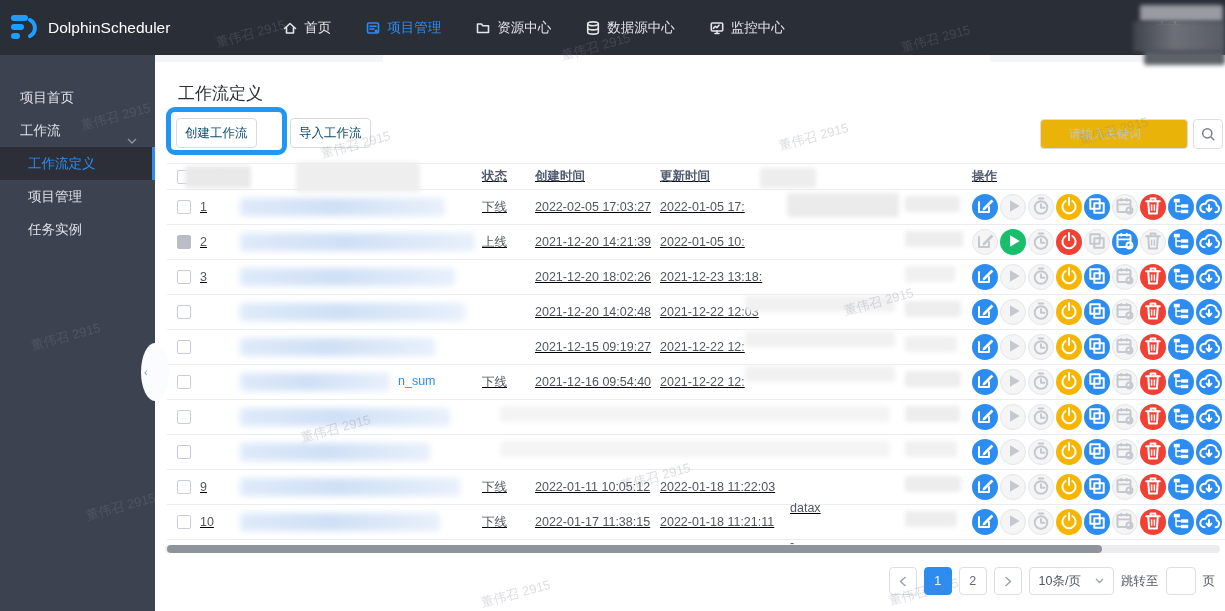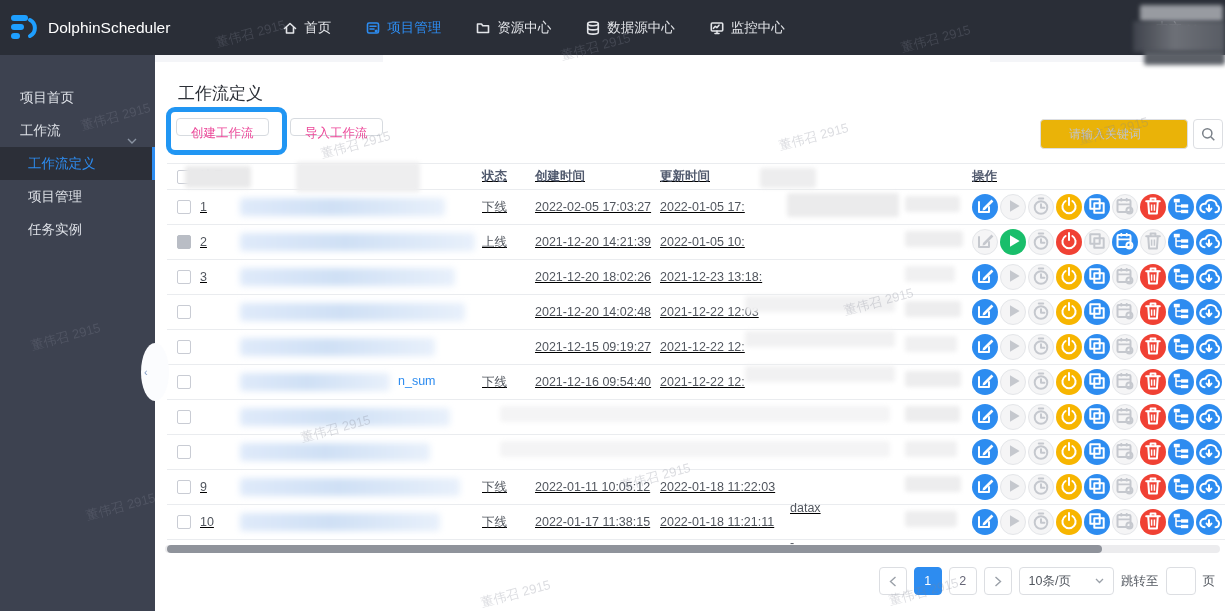--- a/index.html
+++ b/index.html
@@ -28,22 +28,22 @@
   .side-item.child { padding-left:28px; }
   .side-item.active { background:#2c2f38; color:#2d8cf0; border-right:3px solid #2d8cf0; }
   .side-item .expand { position:absolute; right:18px; top:10px; }
   .collapse-notch { position:absolute; right:-14px; top:288px; width:28px; height:58px; background:#fbfcfe;
                     border-radius:50%; z-index:3; display:flex; align-items:center; color:#7f9bc5; font-size:11px; }
   .collapse-notch span { margin-left:3px; }
 
   
   .card { position:absolute; left:155px; top:62px; width:1070px; height:549px; background:#ffffff; z-index:2; }
   .page-title { position:absolute; left:23px; top:20px; font-size:17px; color:#2b2f36; font-weight:500; }
-  .btn { position:absolute; height:18px; border:1px solid #d7dbe0; border-radius:4px; background:#fff;
-         color:#ec4899; font-size:12.5px; padding:0 14px; line-height:28px; cursor:pointer; }
+  .btn { position:absolute; height:30px; border:1px solid #d7dbe0; border-radius:4px; background:#fff;
+         color:#0c4a6e; font-size:12.5px; padding:0 8px; line-height:28px; cursor:pointer; }
   .btn-create { left:21px; top:56px; }
   .btn-import { left:135px; top:56px; }
   .search-input { position:absolute; left:885px; top:57px; width:148px; height:30px; border:1px solid #dcdee2;
                   border-radius:4px; font-size:12px; padding:0 28px; color:#515a6e; background:#eab308; }
   .search-input::placeholder { color:#c0c4cc; }
   .search-btn { position:absolute; left:1038px; top:57px; width:30px; height:30px; border:1px solid #dcdee2;
                 border-radius:4px; background:#fff; cursor:pointer; display:flex; align-items:center; justify-content:center; }
 
   
   .table-area { position:absolute; left:12px; top:101px; width:1058px;text-decoration:underline; }
@@ -70,21 +70,21 @@
   
   .hscroll { position:absolute; left:10px; top:483px; width:1055px; height:8px; background:#ececee; border-radius:4px; }
   .hscroll .handle { position:absolute; left:2px; top:0; width:935px; height:8px; background:#8f939b; border-radius:4px; cursor:pointer; }
 
   
   .pagination { position:absolute; right:10px; top:505px; display:flex; align-items:center; gap:7px; font-size:12.5px; color:#51565e; }
   .pg-btn { min-width:28px; height:28px; border:1px solid #dcdee2; border-radius:4px; background:#fff;
             display:flex; align-items:center; justify-content:center; color:#667; cursor:pointer; font-size:12.5px; }
   .pg-btn.active { background:#2d8cf0; border-color:#2d8cf0; color:#fff; }
   .pg-select { height:28px; border:1px solid #dcdee2; border-radius:4px; background:#fff; padding:0 9px;
-               display:flex; align-items:center; gap:24px; cursor:pointer; }
+               display:flex; align-items:center; gap:14px; cursor:pointer; }
   .pg-jump-input { width:30px; height:28px; border:1px solid #dcdee2; border-radius:4px; background:#fff; }
 
   
   .annotation { position:absolute; left:166px; top:107px; width:121px; height:48px; border:5px solid #2196f3;
                 border-radius:9px; z-index:25; pointer-events:none; }
 
   
   .patch { position:absolute; z-index:12; pointer-events:none; }
   .wm { position:absolute; z-index:30; pointer-events:none; font-size:13px; color:rgba(128,134,146,0.28);
         transform:rotate(-15deg); white-space:nowrap; }

